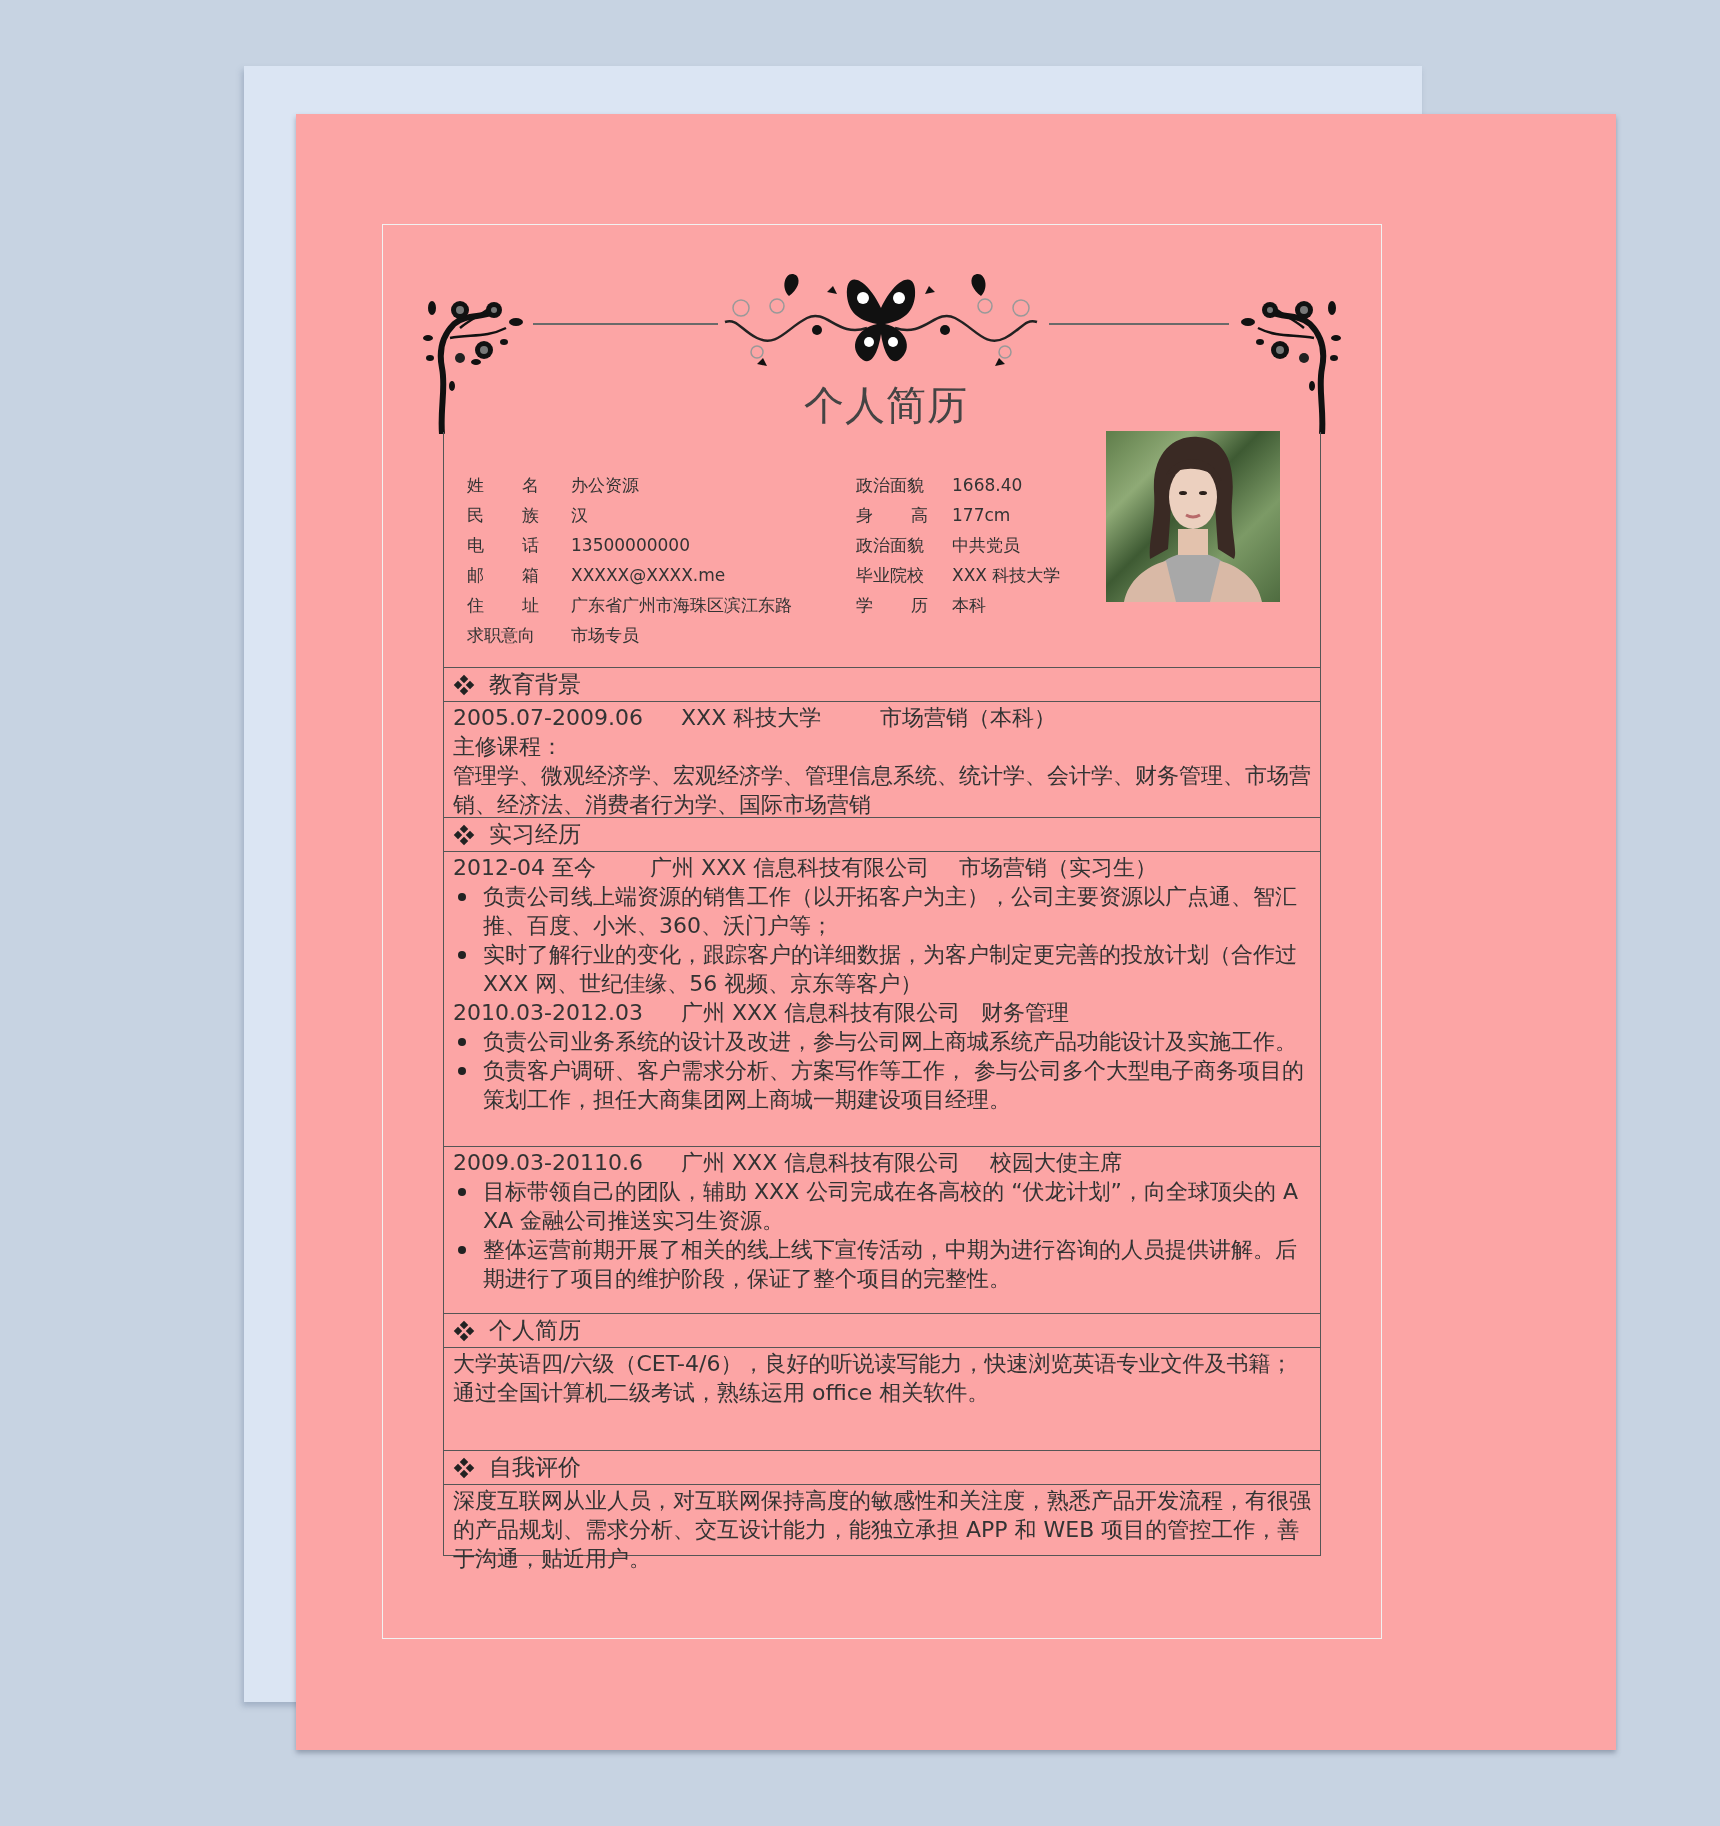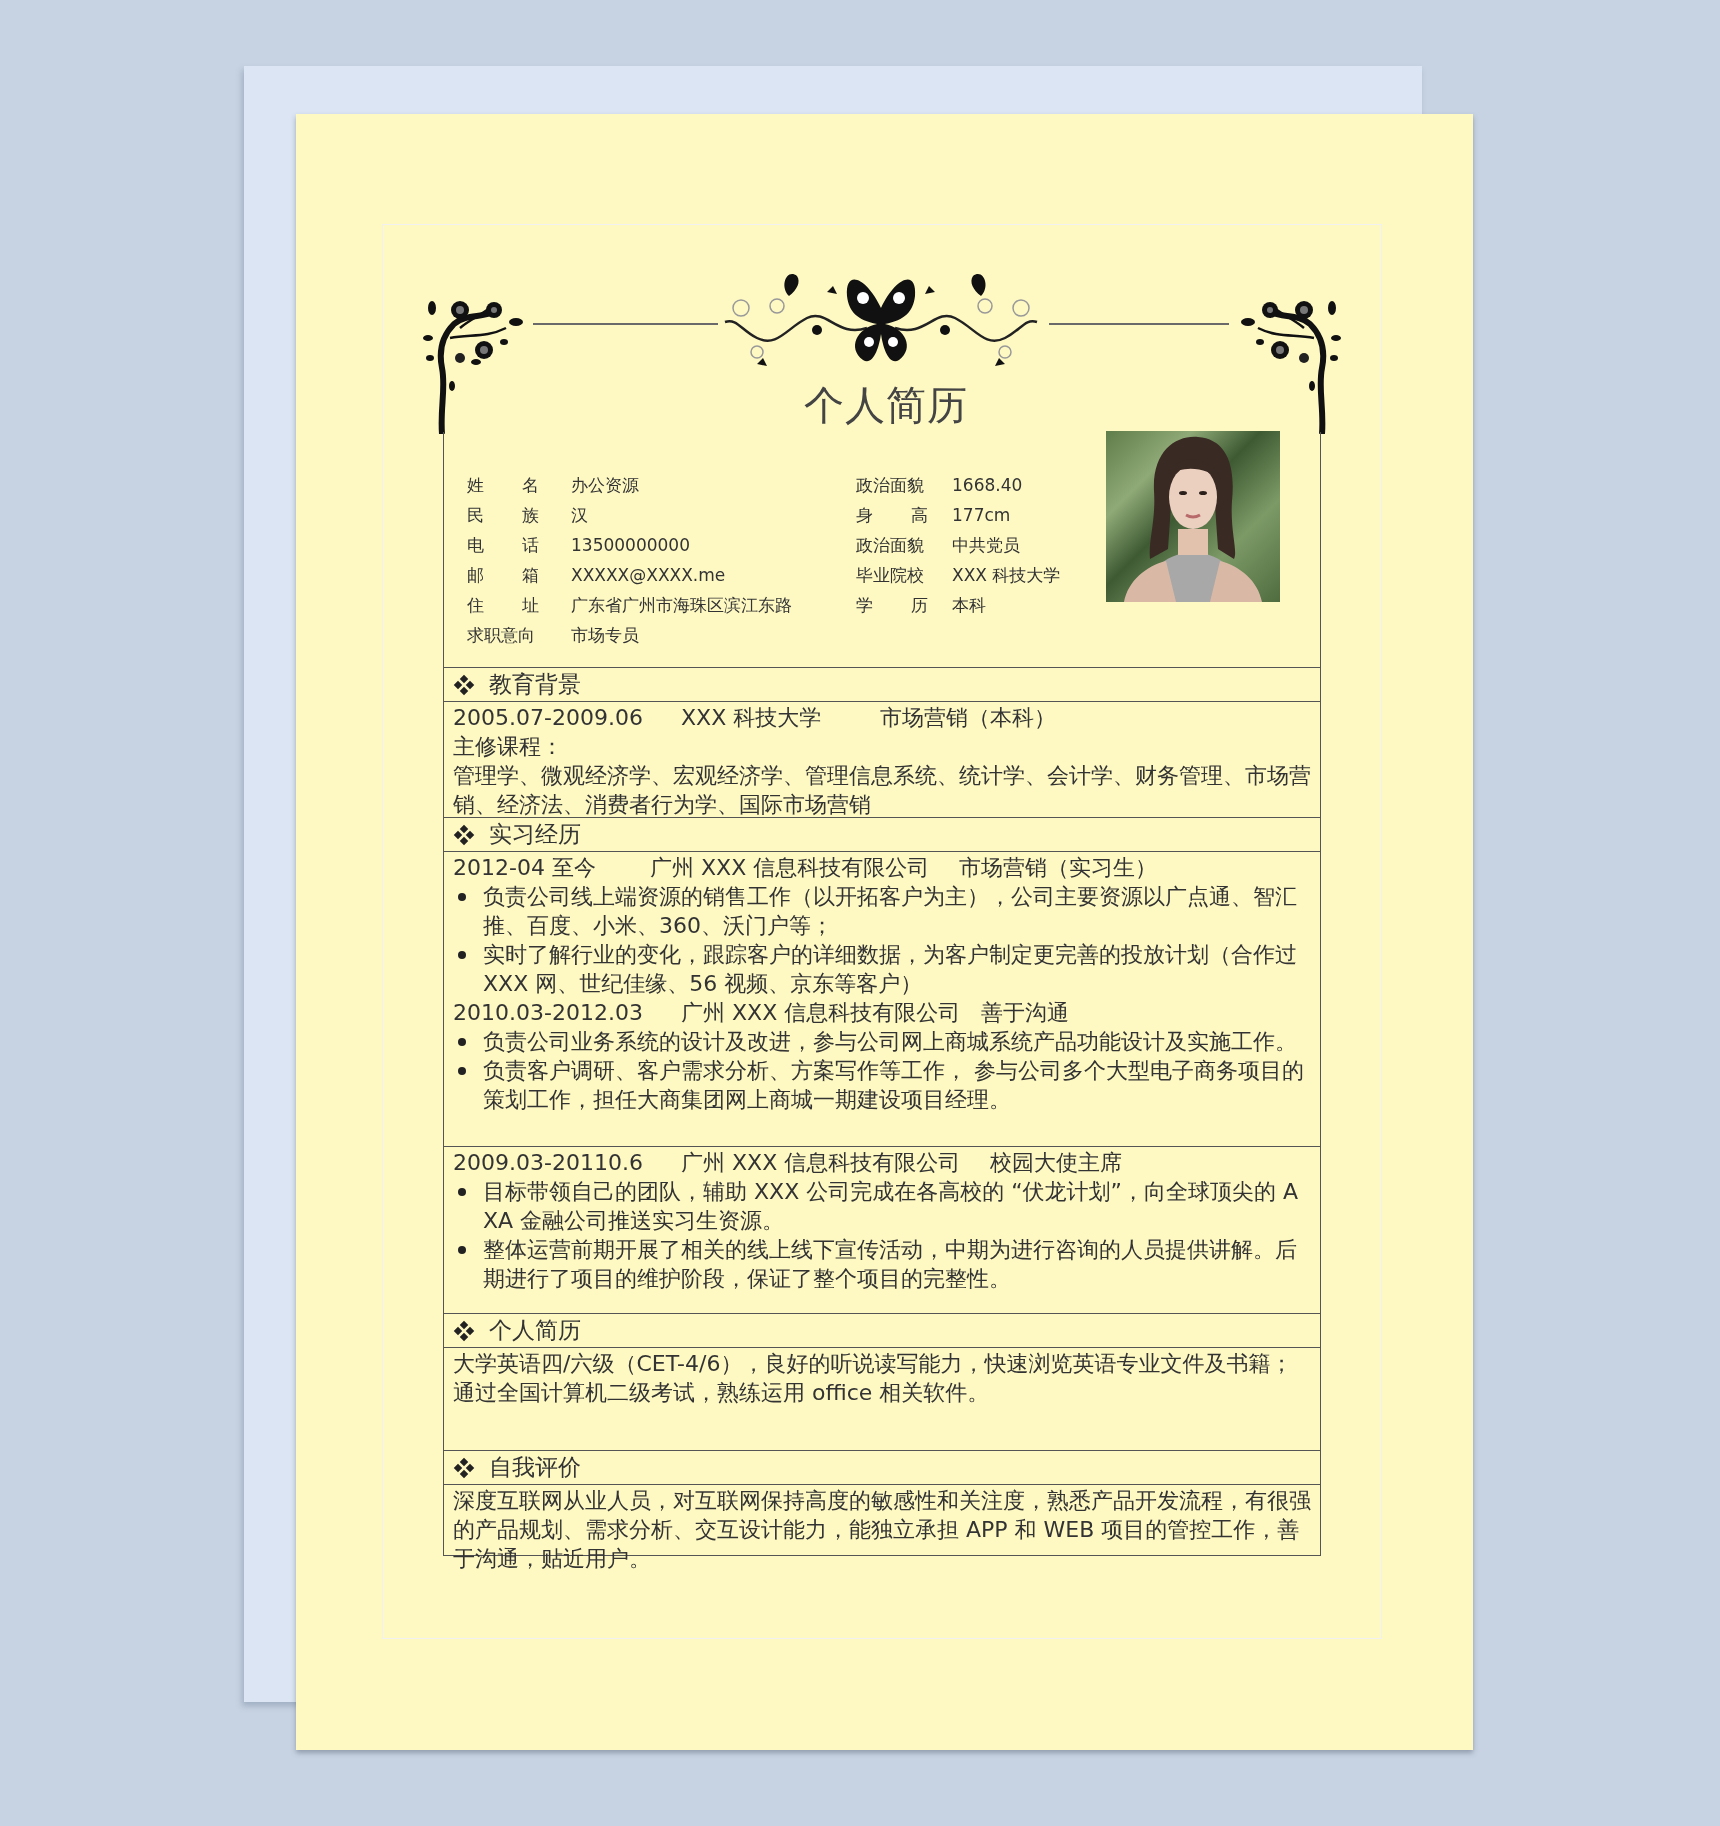--- a/index.html
+++ b/index.html
@@ -1,19 +1,19 @@
 <!DOCTYPE html>
 <html><head>
 <meta charset="utf-8">
 <style>
   * { box-sizing: border-box; margin: 0; padding: 0; }
   html, body { width: 1720px; height: 1826px; overflow: hidden; }
   body { background: #c7d3e2; font-family: "DejaVu Sans", "Liberation Sans", sans-serif; color: #333; position: relative; }
   .back-page { position: absolute; left: 244px; top: 66px; width: 1178px; height: 1636px; background: #dbe5f3; box-shadow: -2px 4px 6px rgba(90,110,140,0.35); }
-  .front-page { position: absolute; left: 296px; top: 114px; width: 1177px; height: 1636px; background: #fef9c3; box-shadow: 0 3px 5px rgba(80,90,110,0.45); }
+  .front-page { position: absolute; left: 296px; top: 114px; width: 1320px; height: 1636px; background: #fca5a5; box-shadow: 0 3px 5px rgba(80,90,110,0.45); }
   .inner-box { position: absolute; left: 86px; top: 110px; width: 1000px; height: 1415px; border: 1px solid #f1f1f1; }
   
   .orn { position: absolute; }
   .orn-line { position: absolute; height: 2px; background: #6a6a6a; }
   .title { position: absolute; left: 500px; top: 264px; width: 180px; text-align: center; font-size: 40px; color: #444; letter-spacing: 1px; font-weight: normal; }
   
   .frame { position: absolute; left: 147px; top: 318px; width: 878px; height: 1124px; border-left: 1.5px solid #555; border-right: 1.5px solid #555; border-bottom: 1.5px solid #555; }
   .info { position: absolute; left: 0; top: 0; width: 100%; height: 235px; font-size: 17px; }
   .info-row { position: absolute; height: 30px; line-height: 30px; white-space: nowrap; }
   .lbl { position: absolute; top: 0; width: 72px; display: flex; justify-content: space-between; }
@@ -236,21 +236,21 @@
         <div class="line">
           <span style="left:0">2012-04 至今</span>
           <span style="left:197px">广州 XXX 信息科技有限公司</span>
           <span style="left:506px">市场营销（实习生）</span>
         </div>
         <div class="bullet"><span class="dot"></span><span>负责公司线上端资源的销售工作（以开拓客户为主），公司主要资源以广点通、智汇推、百度、小米、360、沃门户等；</span></div>
         <div class="bullet"><span class="dot"></span><span>实时了解行业的变化，跟踪客户的详细数据，为客户制定更完善的投放计划（合作过 XXX 网、世纪佳缘、56 视频、京东等客户）</span></div>
         <div class="line">
           <span style="left:0">2010.03-2012.03</span>
           <span style="left:228px">广州 XXX 信息科技有限公司</span>
-          <span style="left:528px">善于沟通</span>
+          <span style="left:528px">财务管理</span>
         </div>
         <div class="bullet"><span class="dot"></span><span>负责公司业务系统的设计及改进，参与公司网上商城系统产品功能设计及实施工作。</span></div>
         <div class="bullet"><span class="dot"></span><span>负责客户调研、客户需求分析、方案写作等工作， 参与公司多个大型电子商务项目的策划工作，担任大商集团网上商城一期建设项目经理。</span></div>
       </div>
     </div>
 
     <div class="section" style="top:714px">
       <div class="sec-body" style="height:132px">
         <div class="line">
           <span style="left:0">2009.03-20110.6</span>

